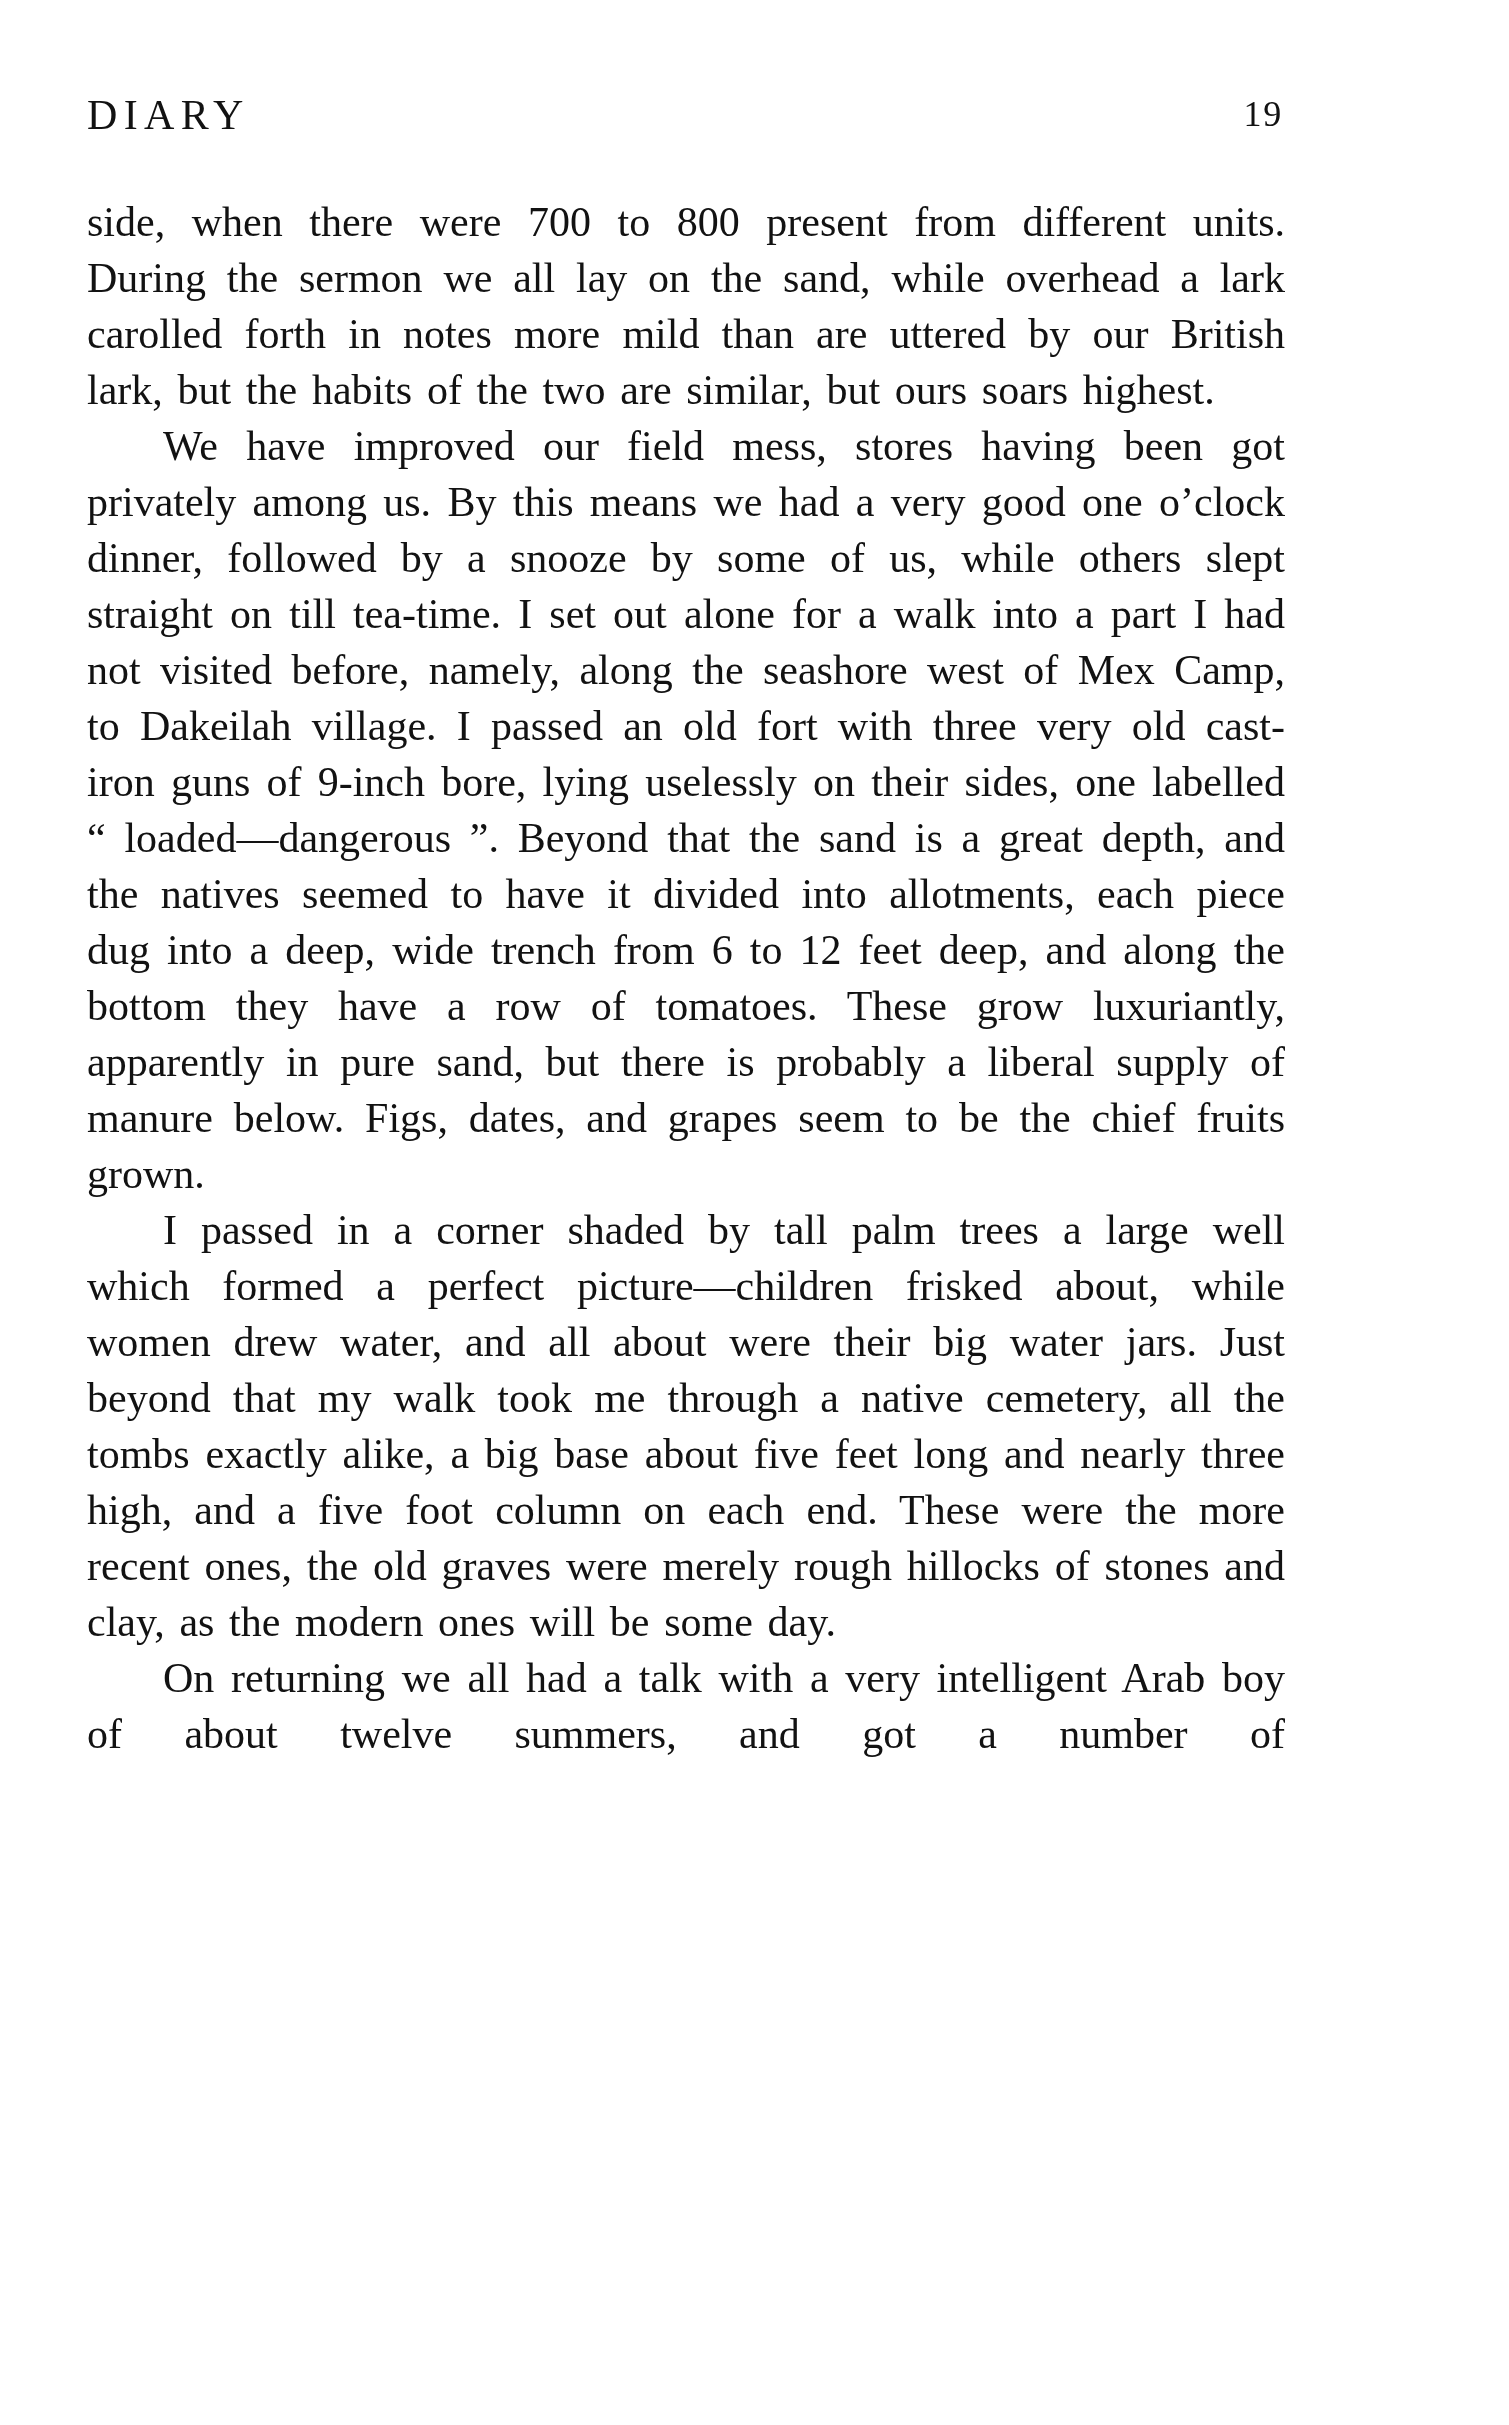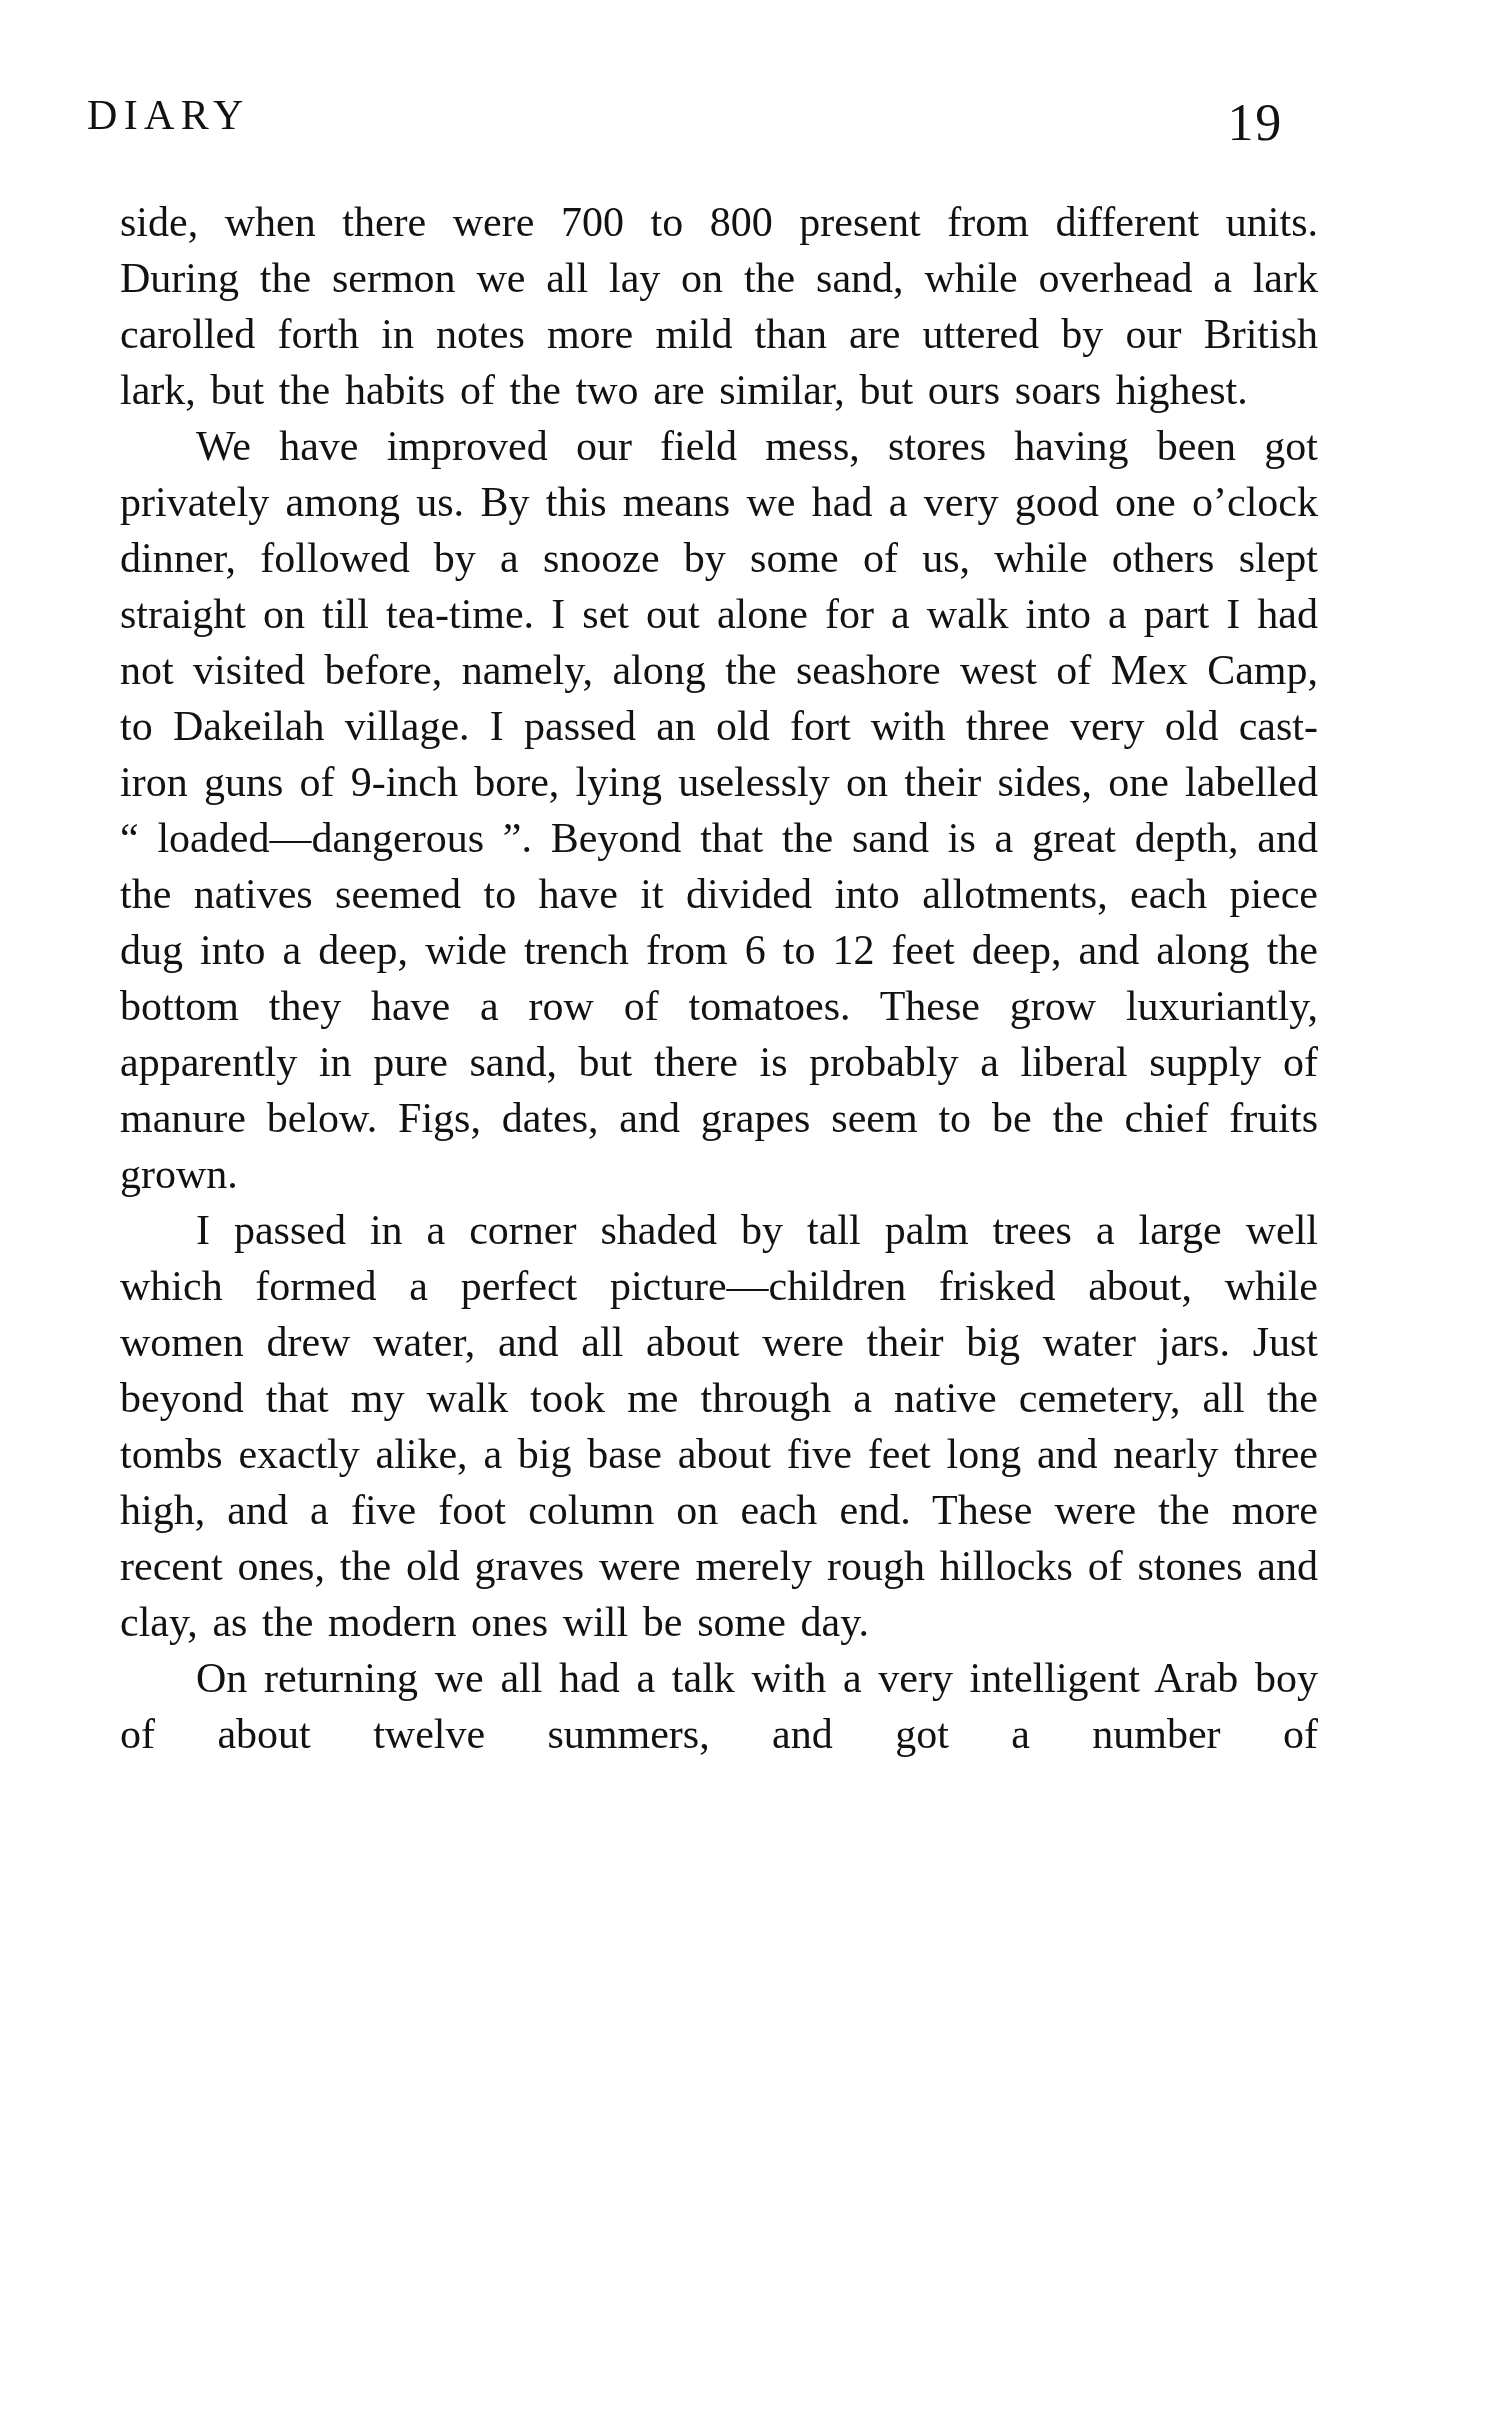--- a/index.html
+++ b/index.html
@@ -30,35 +30,34 @@
     top: 0;
     text-align: left;
     font-size: 42px;
     letter-spacing: 6.4px;
     color: #121212;
   }
   .running-head .page-number {
     position: absolute;
     right: 0;
     top: 1.8px;
-    font-size: 52px;
+    font-size: 36px;
     letter-spacing: 1.8px;
     color: #121212;
   }
   .body-text {
     position: absolute;
     left: 87px;
     top: 194px;
     width: 1198px;
     font-size: 42px;
     line-height: 56px;
     text-align: justify;
     word-spacing: 0.10em;
     color: #121212;
-    margin-left: 33px;
   }
   .para {
     margin: 0;
     padding: 0;
   }
   .para.indent {
     text-indent: 76px;
   }
   .para.continued {
     text-align-last: justify;

